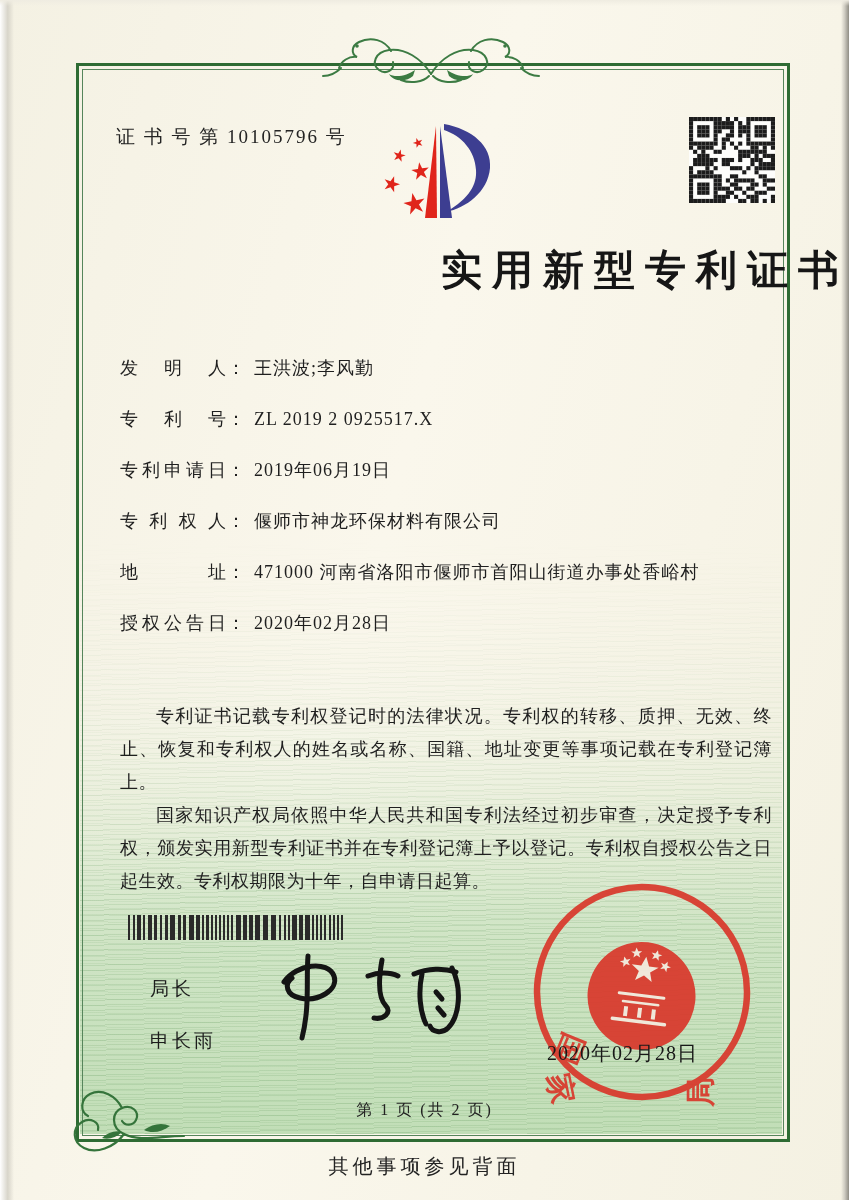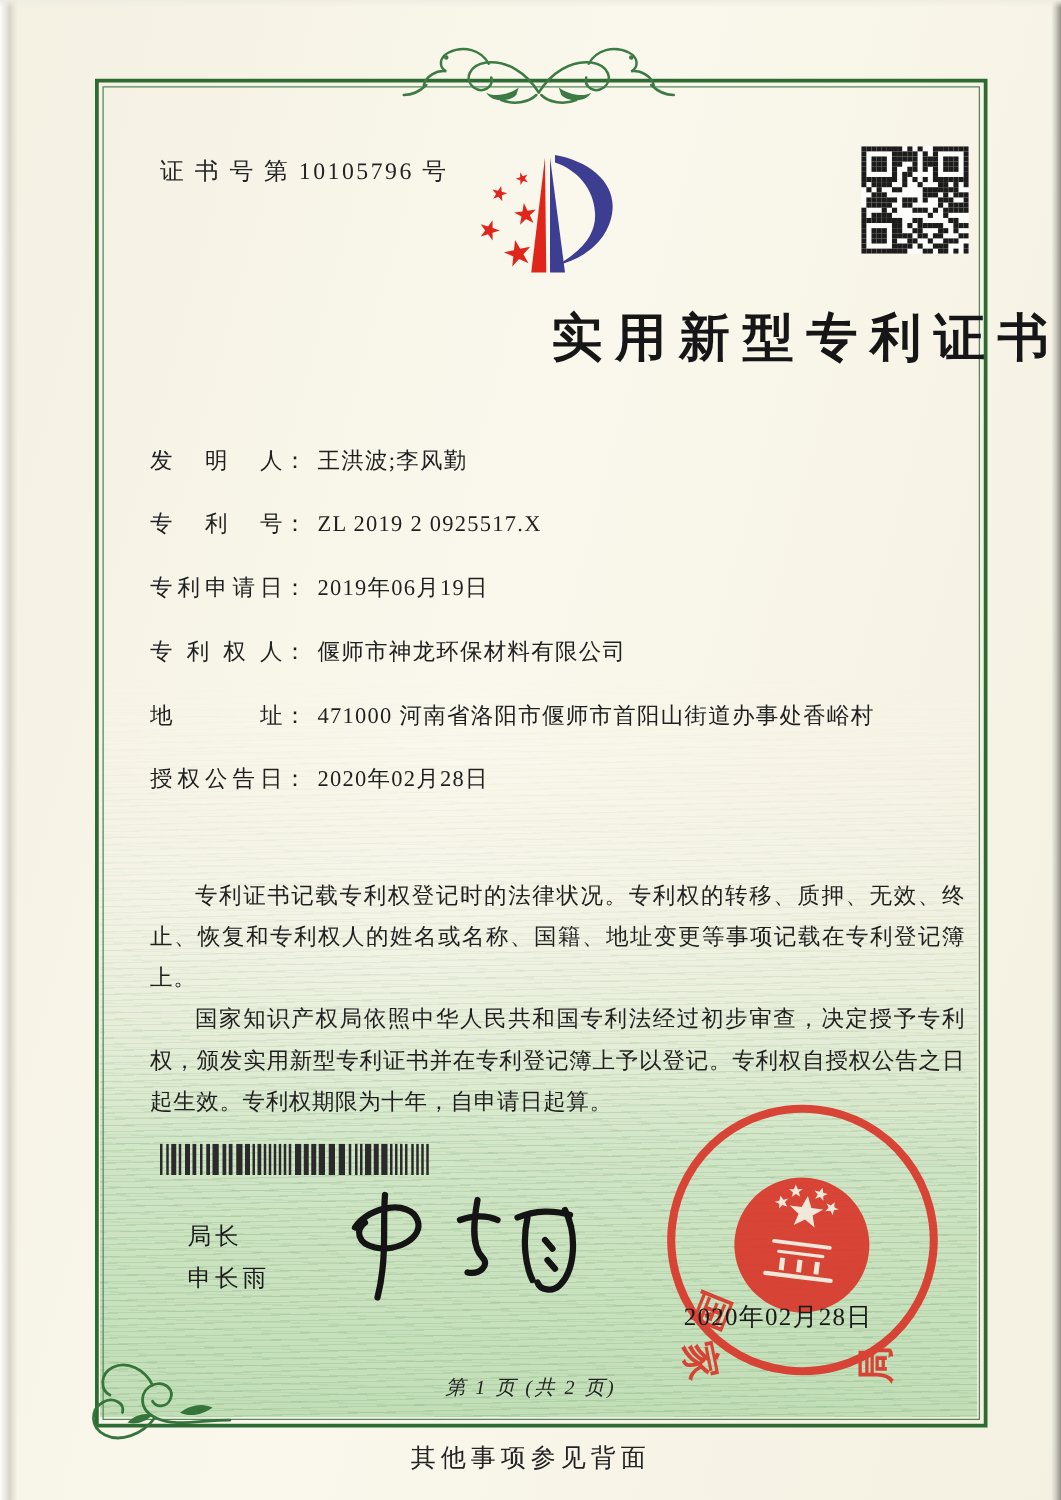--- a/index.html
+++ b/index.html
@@ -29,21 +29,21 @@
 
   
   .frame{position:absolute;left:76px;top:63px;width:708px;height:1073px;
     border:3px solid #2e6b33;z-index:2;}
   .frame-inner{position:absolute;inset:3px;border:1px solid #56855b;}
 
   .ornament{position:absolute;z-index:3;}
   .ornament.top{left:321px;top:28px;}
   .ornament.bottom-left{left:56px;top:1072px;}
 
-  .cert-no{position:absolute;left:128px;top:124px;font-size:19px;color:#242424;
+  .cert-no{position:absolute;left:116px;top:124px;font-size:19px;color:#242424;
     letter-spacing:2px;z-index:4;font-family:Liberation Serif, serif;}
 
   .logo{position:absolute;left:358px;top:98px;width:190px;height:148px;z-index:4;}
   .logo .star{position:absolute;color:#e0251b;line-height:1;z-index:2;}
 
   .qr{position:absolute;left:689px;top:117px;width:86px;height:86px;z-index:4;background:#fdfdfb;}
 
   .title{position:absolute;left:0;right:0;top:243px;text-align:right;
     font-size:41px;font-weight:700;color:#161616;letter-spacing:10px;z-index:4;}
 
@@ -59,30 +59,30 @@
   .grant-cell .fvalue{margin-left:6px;}
 
   .body-text{position:absolute;left:120px;top:700px;width:652px;z-index:4;
     font-size:18px;line-height:33px;color:#1f1f1f;text-align:justify;letter-spacing:0.5px;}
   .body-text p{margin:0;text-indent:2em;}
 
   .barcode{position:absolute;left:128px;top:915px;width:220px;height:25px;z-index:4;}
 
   .officer{position:absolute;left:150px;top:976px;z-index:4;font-size:19px;
     color:#1c1c1c;letter-spacing:3px;}
-  .officer .name{margin-top:8px;font-family:Liberation Mono, monospace;}
+  .officer .name{margin-top:26px;font-family:Liberation Mono, monospace;}
 
   .signature{position:absolute;left:256px;top:946px;width:214px;height:110px;z-index:5;}
 
   .seal{position:absolute;left:526px;top:876px;width:232px;height:232px;z-index:4;opacity:.93;}
   .seal-date{position:absolute;left:547px;top:1040px;z-index:5;font-size:20px;
     color:#181818;letter-spacing:1px;}
 
   .page-num{position:absolute;left:0;right:0;top:1100px;text-align:center;
-    font-size:16px;color:#222;letter-spacing:2px;z-index:4;font-style:italic;}
+    font-size:16px;color:#222;letter-spacing:2px;z-index:4;}
   .back-note{position:absolute;left:0;right:0;top:1153px;text-align:center;
     font-size:20px;color:#222;letter-spacing:4px;z-index:4;}
 </style>
 </head>
 <body>
 
 <div class="edge-left"></div>
 <div class="edge-right"></div>
 <div class="edge-top"></div>
 

